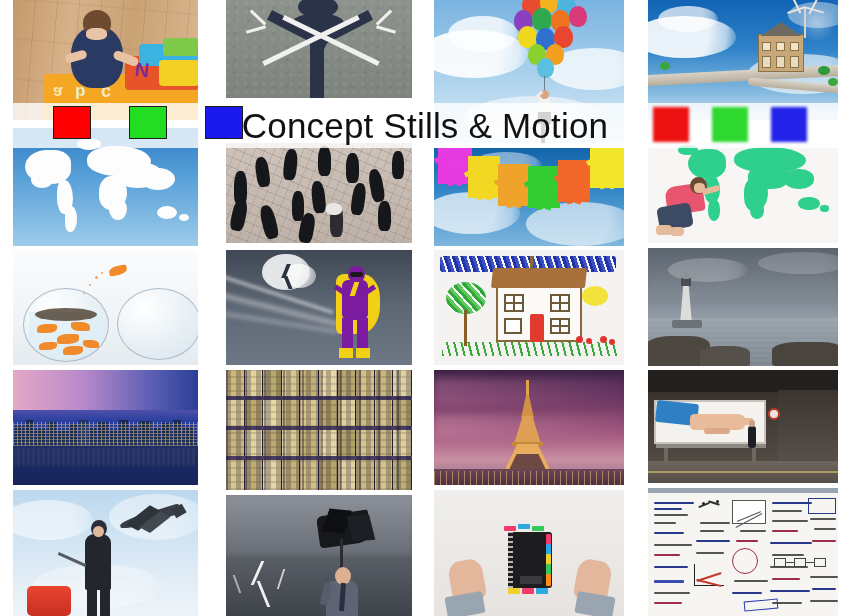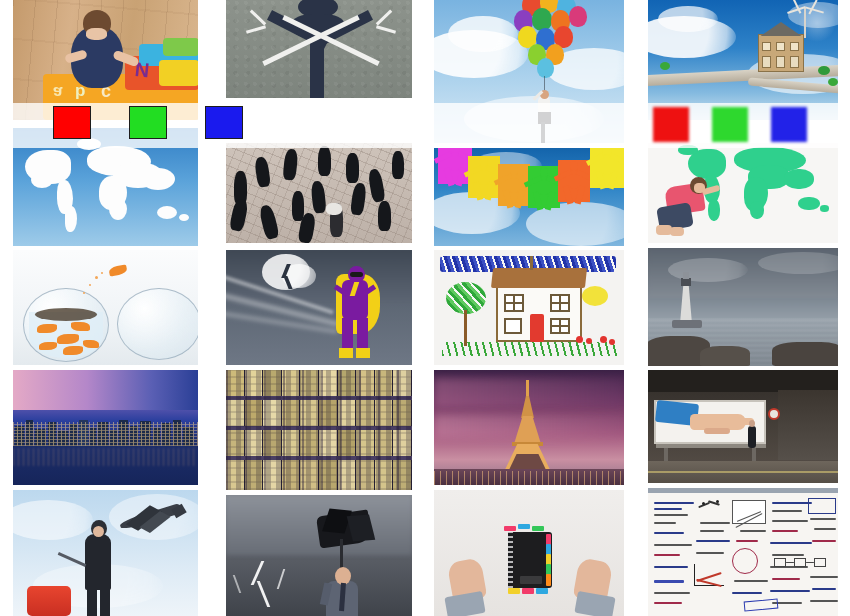--- a/index.html
+++ b/index.html
@@ -756,20 +756,21 @@
         <div class="ink" style="left:164px;top:52px;width:24px;height:1.5px;background:#a02a4a"></div>
         <div class="ink" style="left:162px;top:88px;width:28px;height:1.5px;background:#555"></div>
         <div class="ink" style="left:164px;top:100px;width:24px;height:2px;background:#2a3a8a"></div>
         <div class="ink" style="left:162px;top:112px;width:28px;height:1.5px;background:#555"></div>
         <div style="position:absolute;left:96px;top:112px;width:34px;height:10px;border:1.5px solid #2a3ab0;transform:rotate(-5deg)"></div>
       </div>
     </div>
   </div>
 
   <div id="title-band"></div>
+  <div id="title-text">Concept Stills &amp; Motion</div>
 
   <div class="swatch-group" id="swatches-left">
     <div class="sw" style="background:#ff0000"></div>
     <div class="sw" style="background:#22dd22"></div>
     <div class="sw" style="background:#1a1aee"></div>
   </div>
 
   <div class="swatch-group" id="swatches-right">
     <div class="sw" style="background:#ee1111"></div>
     <div class="sw" style="background:#2ed82e"></div>

